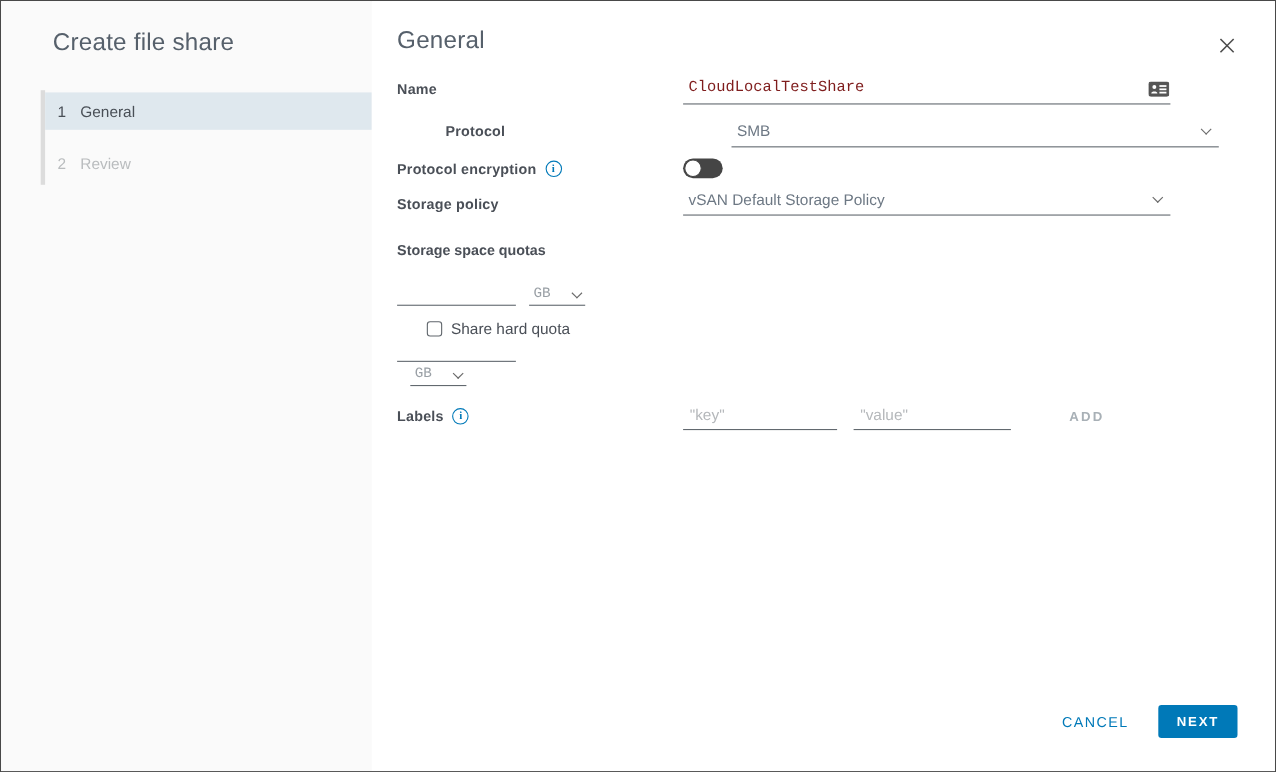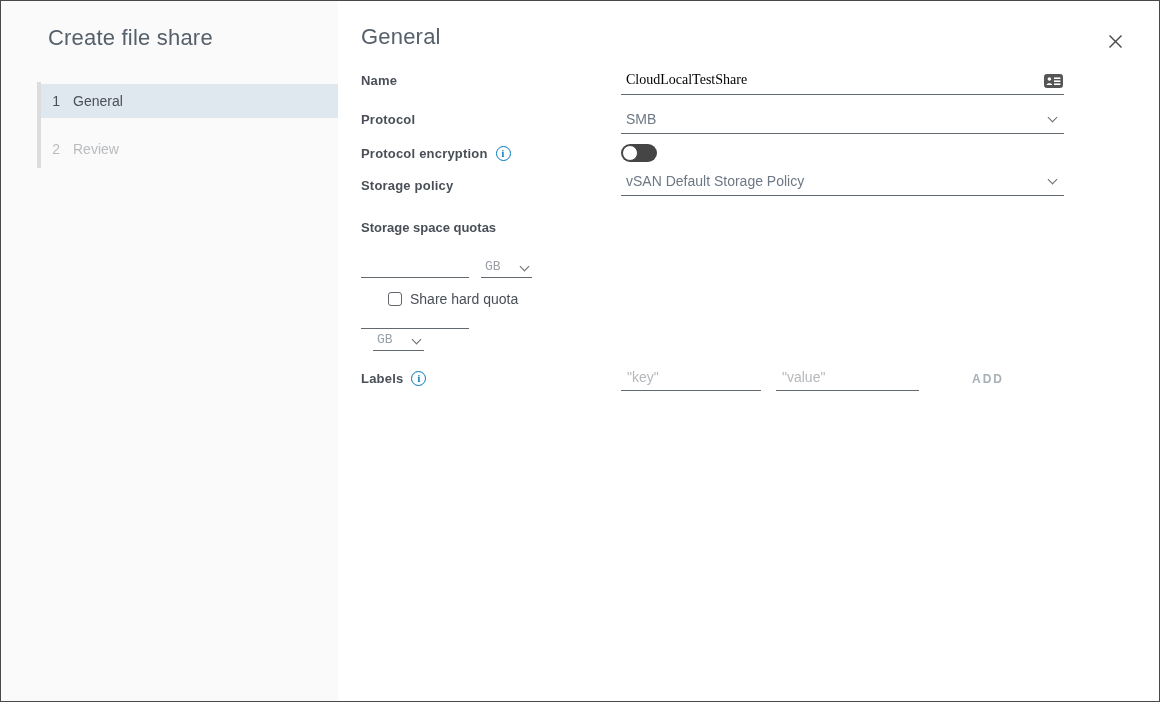--- a/index.html
+++ b/index.html
@@ -53,21 +53,21 @@
     font-size:13px; font-weight:700; color:#4a4f57; letter-spacing:.2px;
     display:flex; align-items:center; gap:8px;
   }
 
   .underline { border-bottom:1px solid #62696f; }
 
   
   .field-wide { position:relative; width:443px; height:26px; }
   .field-wide input {
     width:100%; height:100%; border:none; outline:none; background:transparent;
-    font-family:Liberation Serif, serif; font-size:14px; color:#000000; padding:0 24px 4px 5px;
+    font-family:Liberation Mono, monospace; font-size:14px; color:#7f1d1d; padding:0 24px 4px 5px;
   }
   .autofill-icon { position:absolute; right:1px; top:5px; }
 
   
   .select-wide {
     width:443px; height:26px; display:flex; align-items:center;
     justify-content:space-between; cursor:pointer;
   }
   .select-wide .select-value { font-size:14px; color:#6d7884; padding:0 0 4px 5px; }
   .chev {
@@ -134,21 +134,21 @@
   .add-btn {
     margin-left:53px; margin-top:5px; background:none; border:none;
     font-family:inherit; font-size:12px; font-weight:600; letter-spacing:2px;
     color:#a8b0b6; cursor:default;
   }
 
   input::placeholder { color:#b5b8bb; }
 
   
   .r-name      { margin-top:0; }
-  .r-protocol  { margin-top:13px; }
+  .r-protocol  { margin-top:13px;margin-left:44px; }
   .r-encrypt   { margin-top:8px; }
   .r-policy    { margin-top:8px;align-items:center; }
   .r-quotas    { margin-top:24px;text-align:center; }
   .r-warn      { margin-top:21px; }
   .r-hard      { margin-top:13px;flex-direction:column; }
   .r-labels    { margin-top:16px; }
 
   
   .footer {
     position:absolute; right:34px; bottom:30px;
@@ -267,14 +267,18 @@
           <span>Labels</span>
           <span class="info-icon">i</span>
         </div>
         <input type="text" class="kv-input kv-key" placeholder="&quot;key&quot;" style="">
         <input type="text" class="kv-input kv-value" placeholder="&quot;value&quot;" style="">
         <button class="add-btn">ADD</button>
       </div>
 
     </div>
 
+    <div class="footer">
+      <button class="cancel-btn">CANCEL</button>
+      <button class="next-btn">NEXT</button>
+    </div>
   </main>
 </div>
 
 </body></html>

